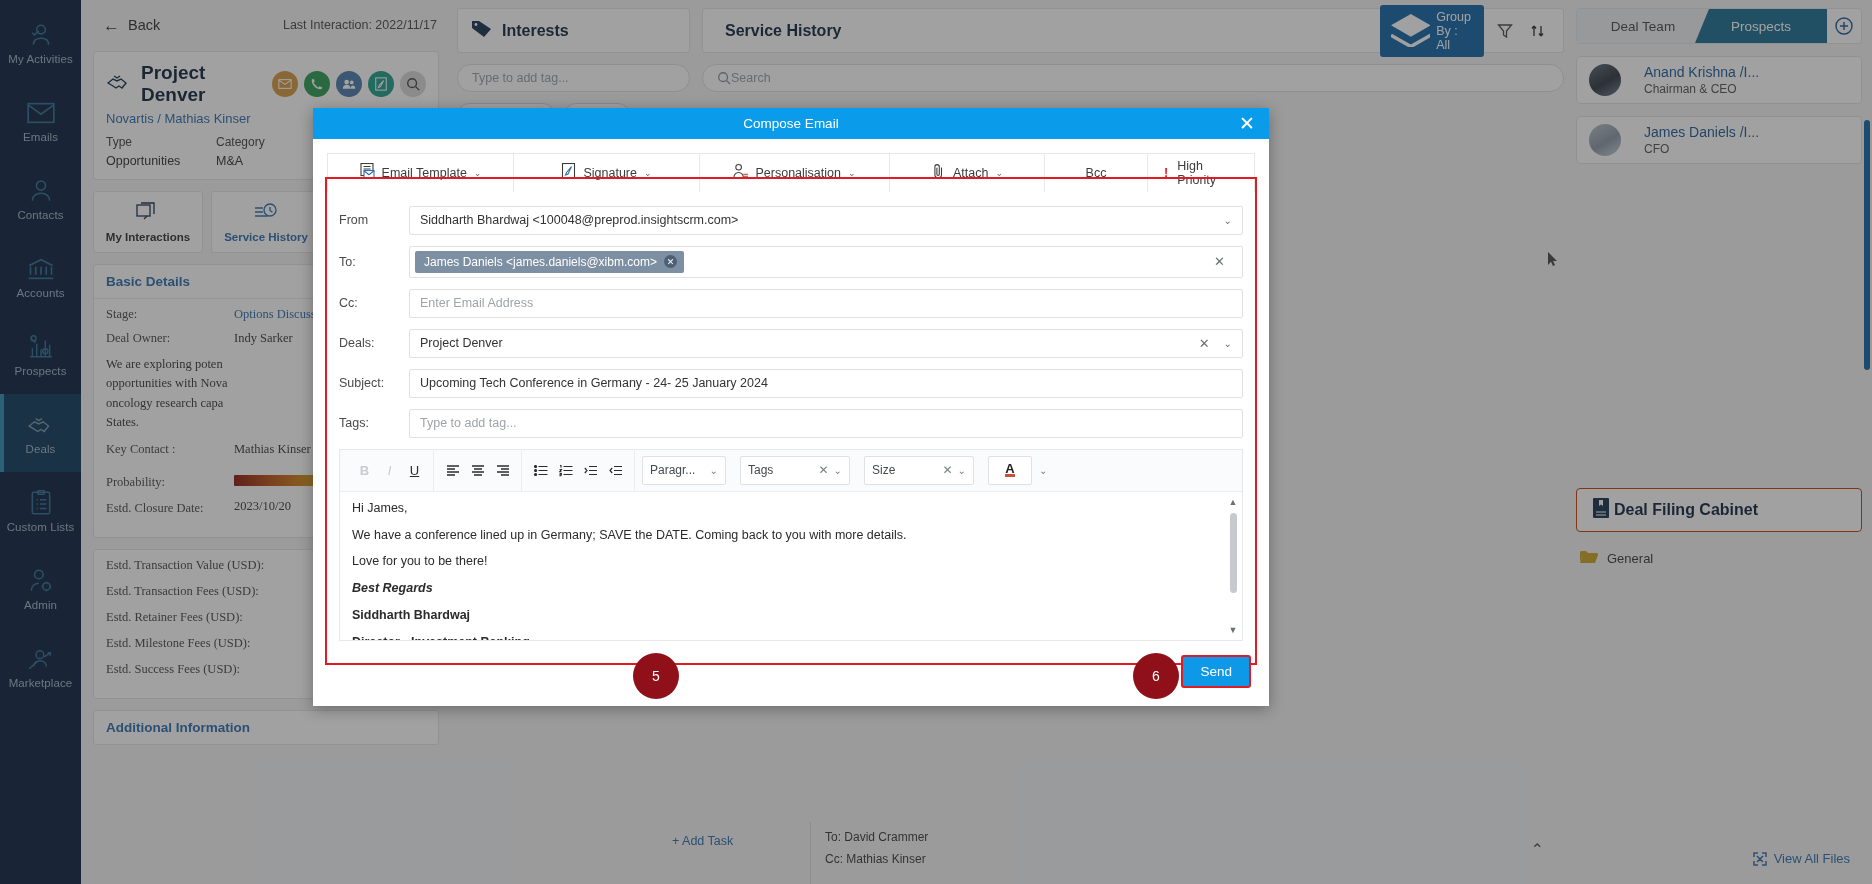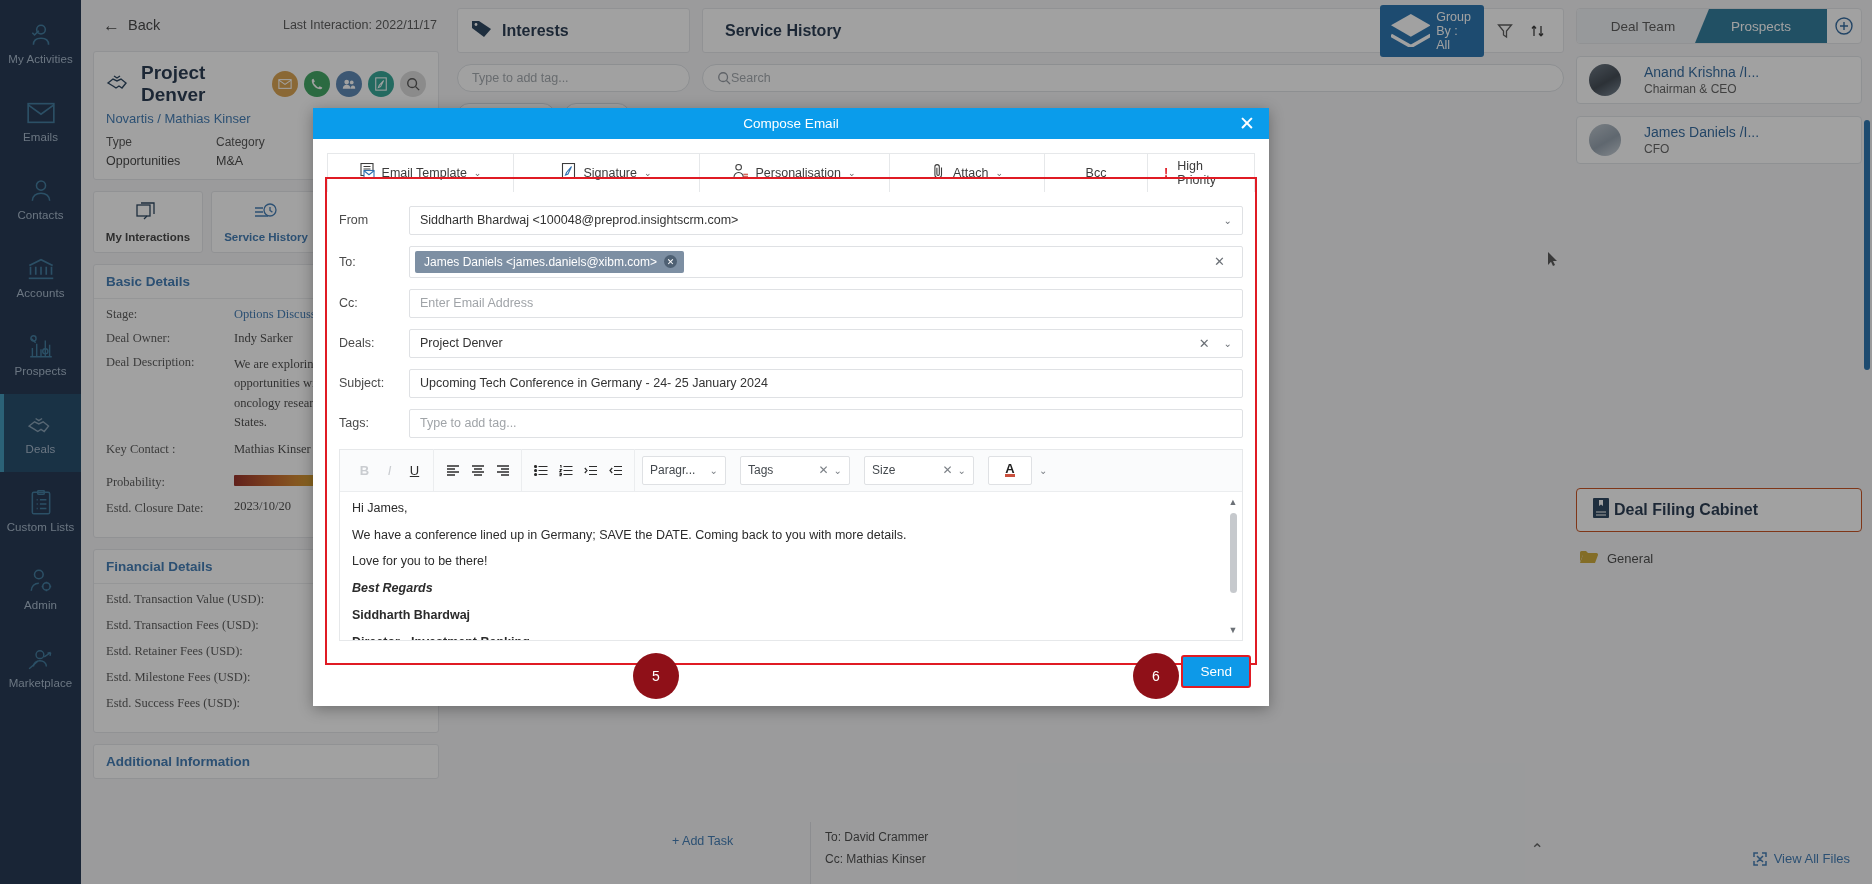--- a/index.html
+++ b/index.html
@@ -424,21 +424,20 @@
       <div class="panel-b">
         <div class="frow">
           <div class="fk">Stage:</div>
           <div class="fv">Options Discussions</div>
         </div>
         <div class="frow">
           <div class="fk">Deal Owner:</div>
           <div class="fv dark">Indy Sarker</div>
         </div>
         <div class="frow">
-          <div class="fk">Deal Description:</div>
           <div class="fv dark" style="white-space:pre-line;line-height:1.55;">We are exploring poten
 opportunities with Nova
 oncology research capa
 States.</div>
         </div>
         <div class="frow">
           <div class="fk">Key Contact :</div>
           <div class="fv dark">Mathias Kinser</div>
         </div>
         <div class="frow" style="margin-top:18px;">
@@ -446,21 +445,20 @@
           <div class="probbar"></div>
         </div>
         <div class="frow">
           <div class="fk" style="white-space:pre-line;line-height:1.55;">Estd. Closure Date:</div>
           <div class="fv dark">2023/10/20</div>
         </div>
       </div>
     </div>
 
     <div class="card panel">
-      <div class="panel-h">Financial Details</div>
       <div class="panel-b">
         <div class="frow financial">
           <div class="fk" style="width:auto;flex:none;">Estd. Transaction Value (USD):</div>
         </div>
         <div class="frow financial">
           <div class="fk" style="width:auto;flex:none;">Estd. Transaction Fees (USD):</div>
         </div>
         <div class="frow financial">
           <div class="fk" style="width:auto;flex:none;">Estd. Retainer Fees (USD):</div>
         </div>

